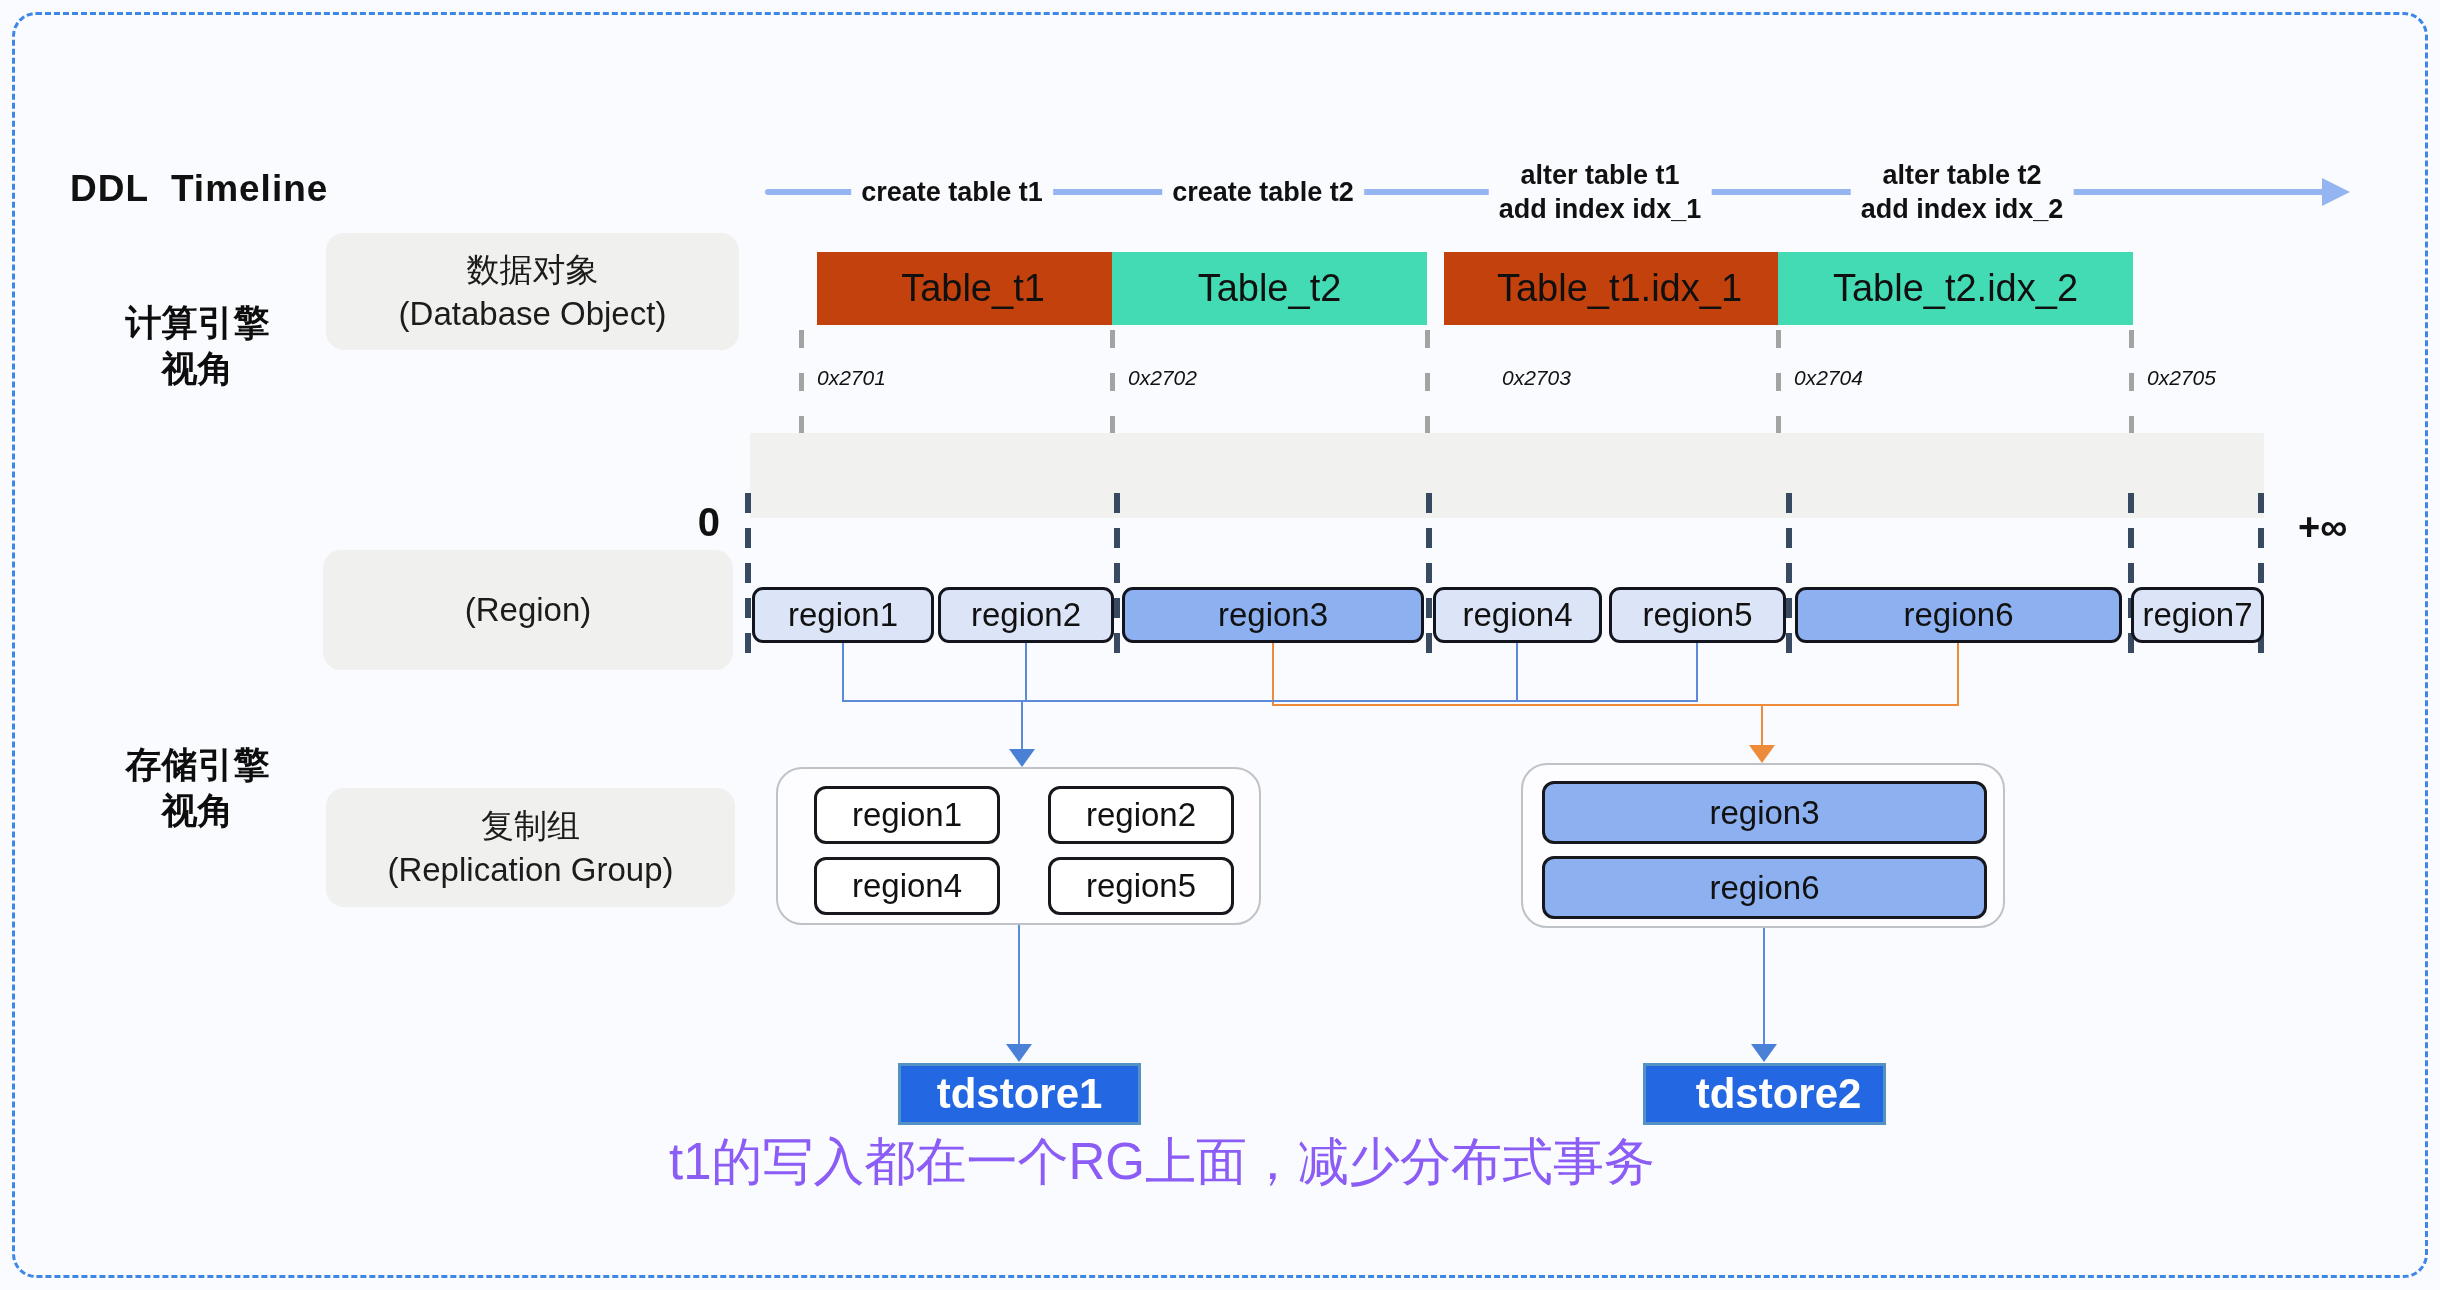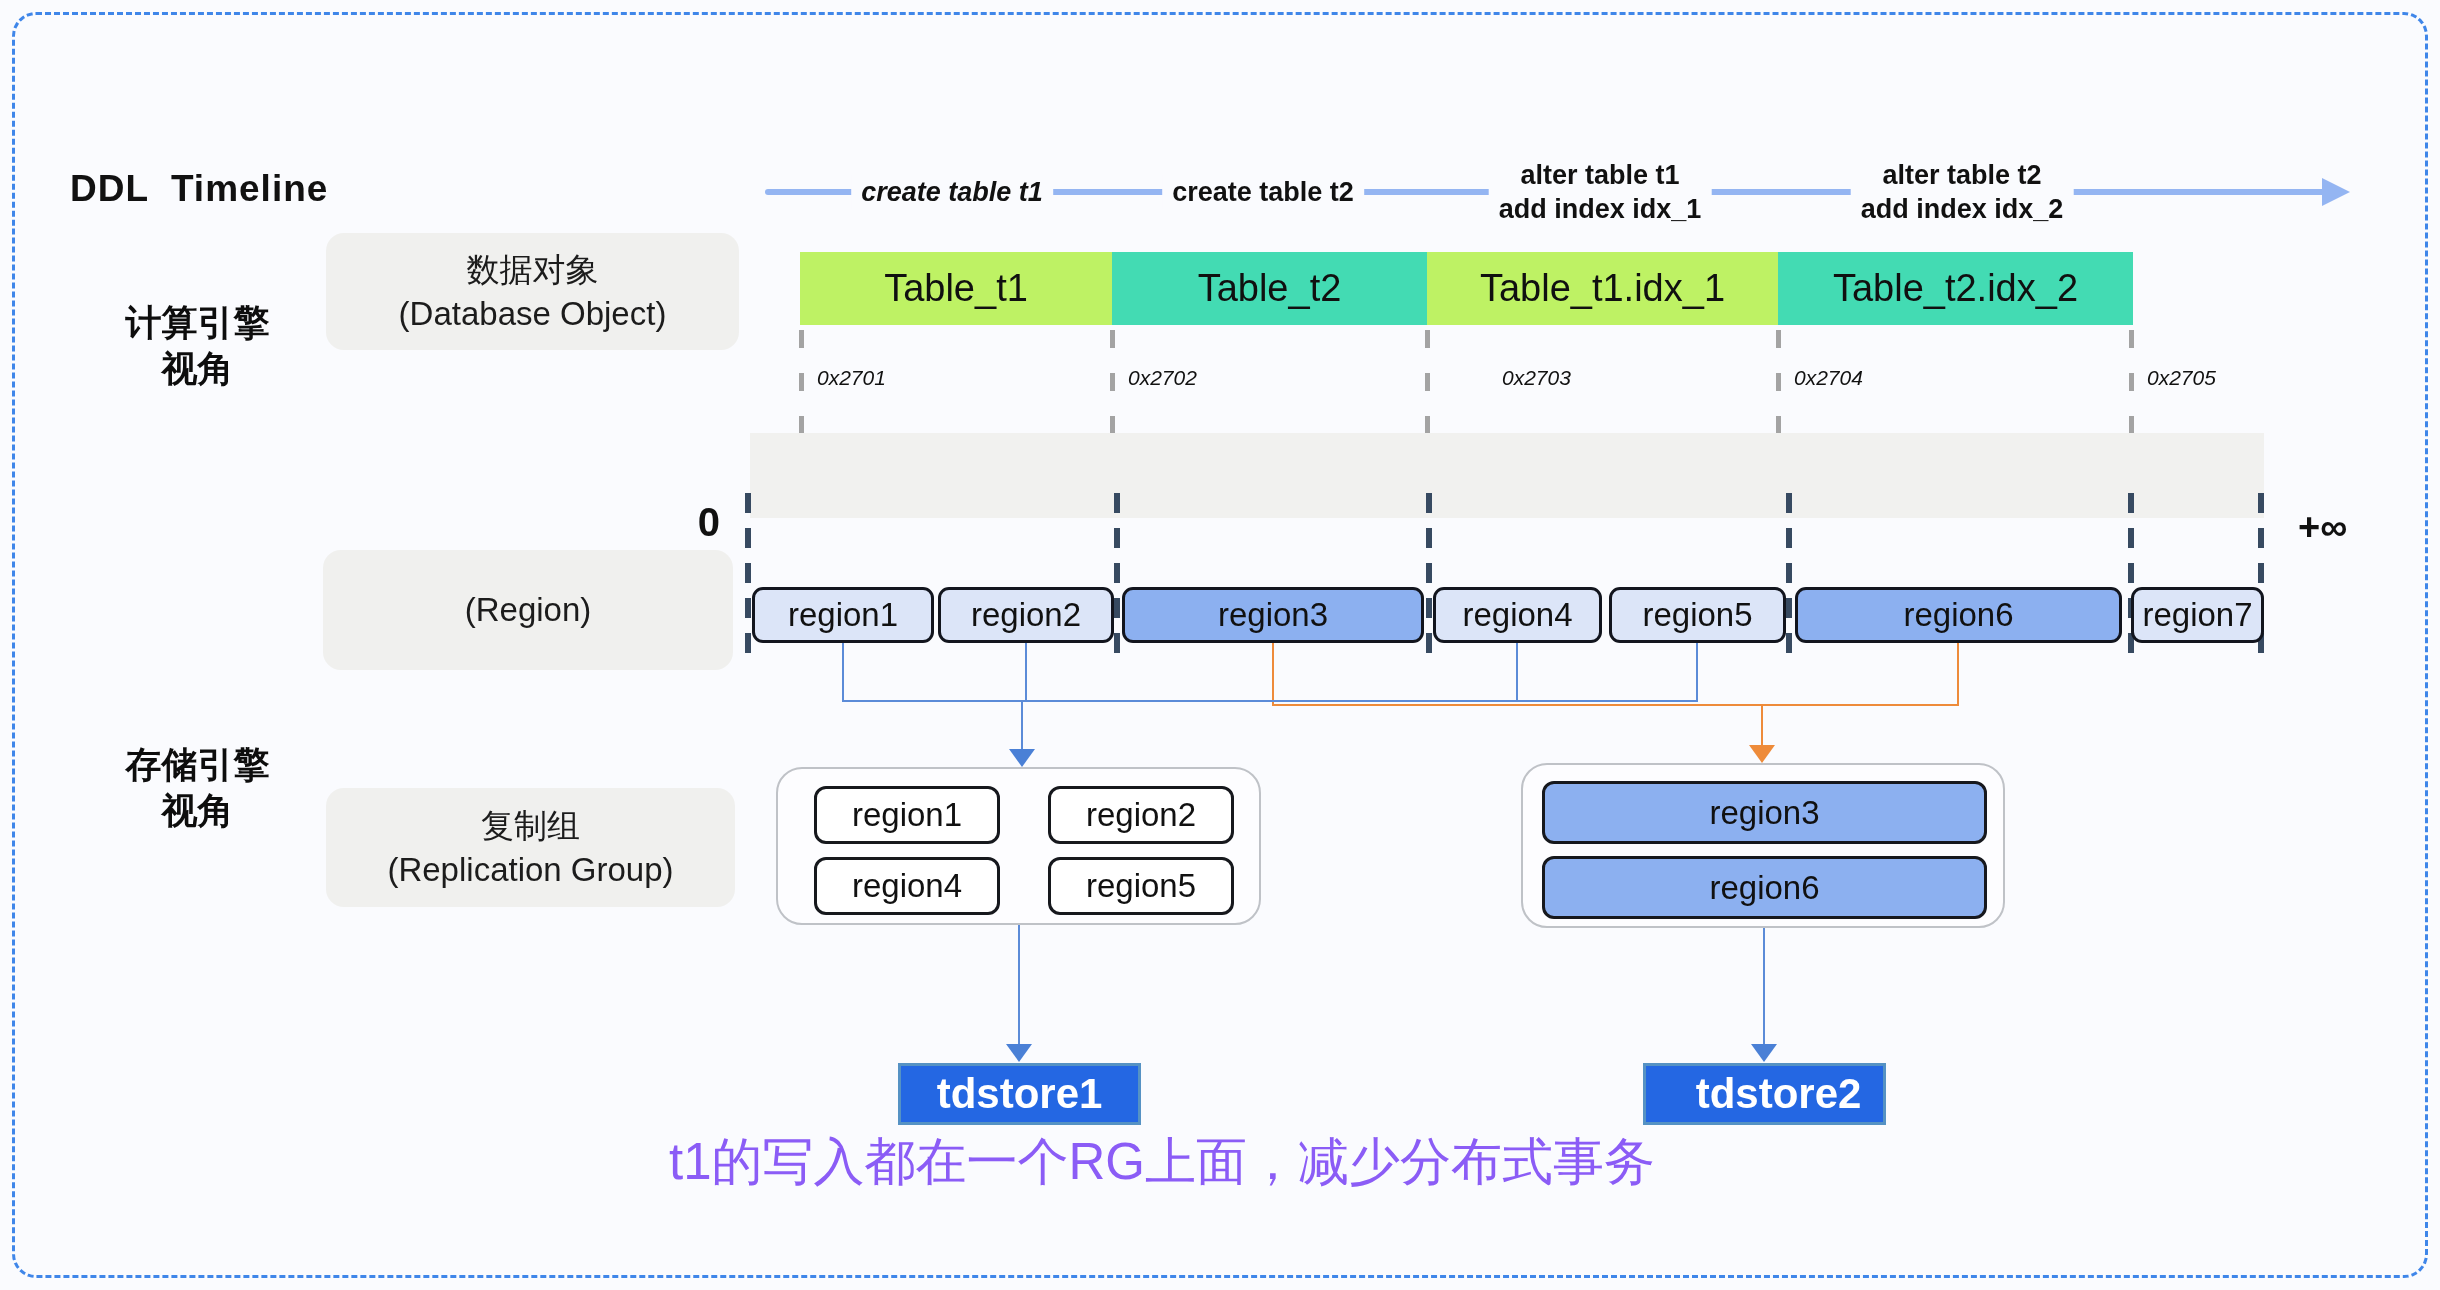--- a/index.html
+++ b/index.html
@@ -25,21 +25,21 @@
     background: #fafbfe; padding: 0 10px; white-space: nowrap;
   }
 
   
   .pill { background: #f0f0ee; border-radius: 18px; text-align: center;
     display: flex; flex-direction: column; justify-content: center; line-height: 44px; font-size: 33px; color: #1c1c1c; }
   .side-label { text-align: center; font-size: 36px; font-weight: bold; line-height: 46px; color: #0d0d0d; }
 
   
   .bar-seg { top: 252px; height: 73px; display: flex; align-items: center; justify-content: center; font-size: 38px; color: #101010; }
-  .seg-lavender { background: #bef264; }
+  .seg-lavender { background: #c2410c; margin-left: 17px; }
   .seg-green { background: #43dbb3; }
 
   
   .marker { width: 5px; top: 330px; height: 148px;
     background: repeating-linear-gradient(to bottom, #a3a3a3 0 18px, transparent 18px 43px); }
   .key-label { top: 366px; font-size: 21px; color: #111; white-space: nowrap; font-style: italic; }
 
   .band { left: 750px; top: 433px; width: 1514px; height: 85px; background: #f1f1ef; }
 
   .boundary { width: 6px; top: 493px; height: 162px;
@@ -77,21 +77,21 @@
 
 <div class="canvas">
 
   <div class="abs frame"></div>
 
   <div class="abs title">DDL  Timeline</div>
 
   <div class="abs tl-line"></div>
   <div class="abs tl-arrow"></div>
 
-  <div class="abs tl-event" style="left:952px;font-style:italic;">
+  <div class="abs tl-event" style="left:952px;">
     <div>create table t1</div>
   </div>
   <div class="abs tl-event" style="left:1263px;">
     <div>create table t2</div>
   </div>
   <div class="abs tl-event" style="left:1600px;">
     <div>alter table t1</div>
     <div>add index idx_1</div>
   </div>
   <div class="abs tl-event" style="left:1962px;">

